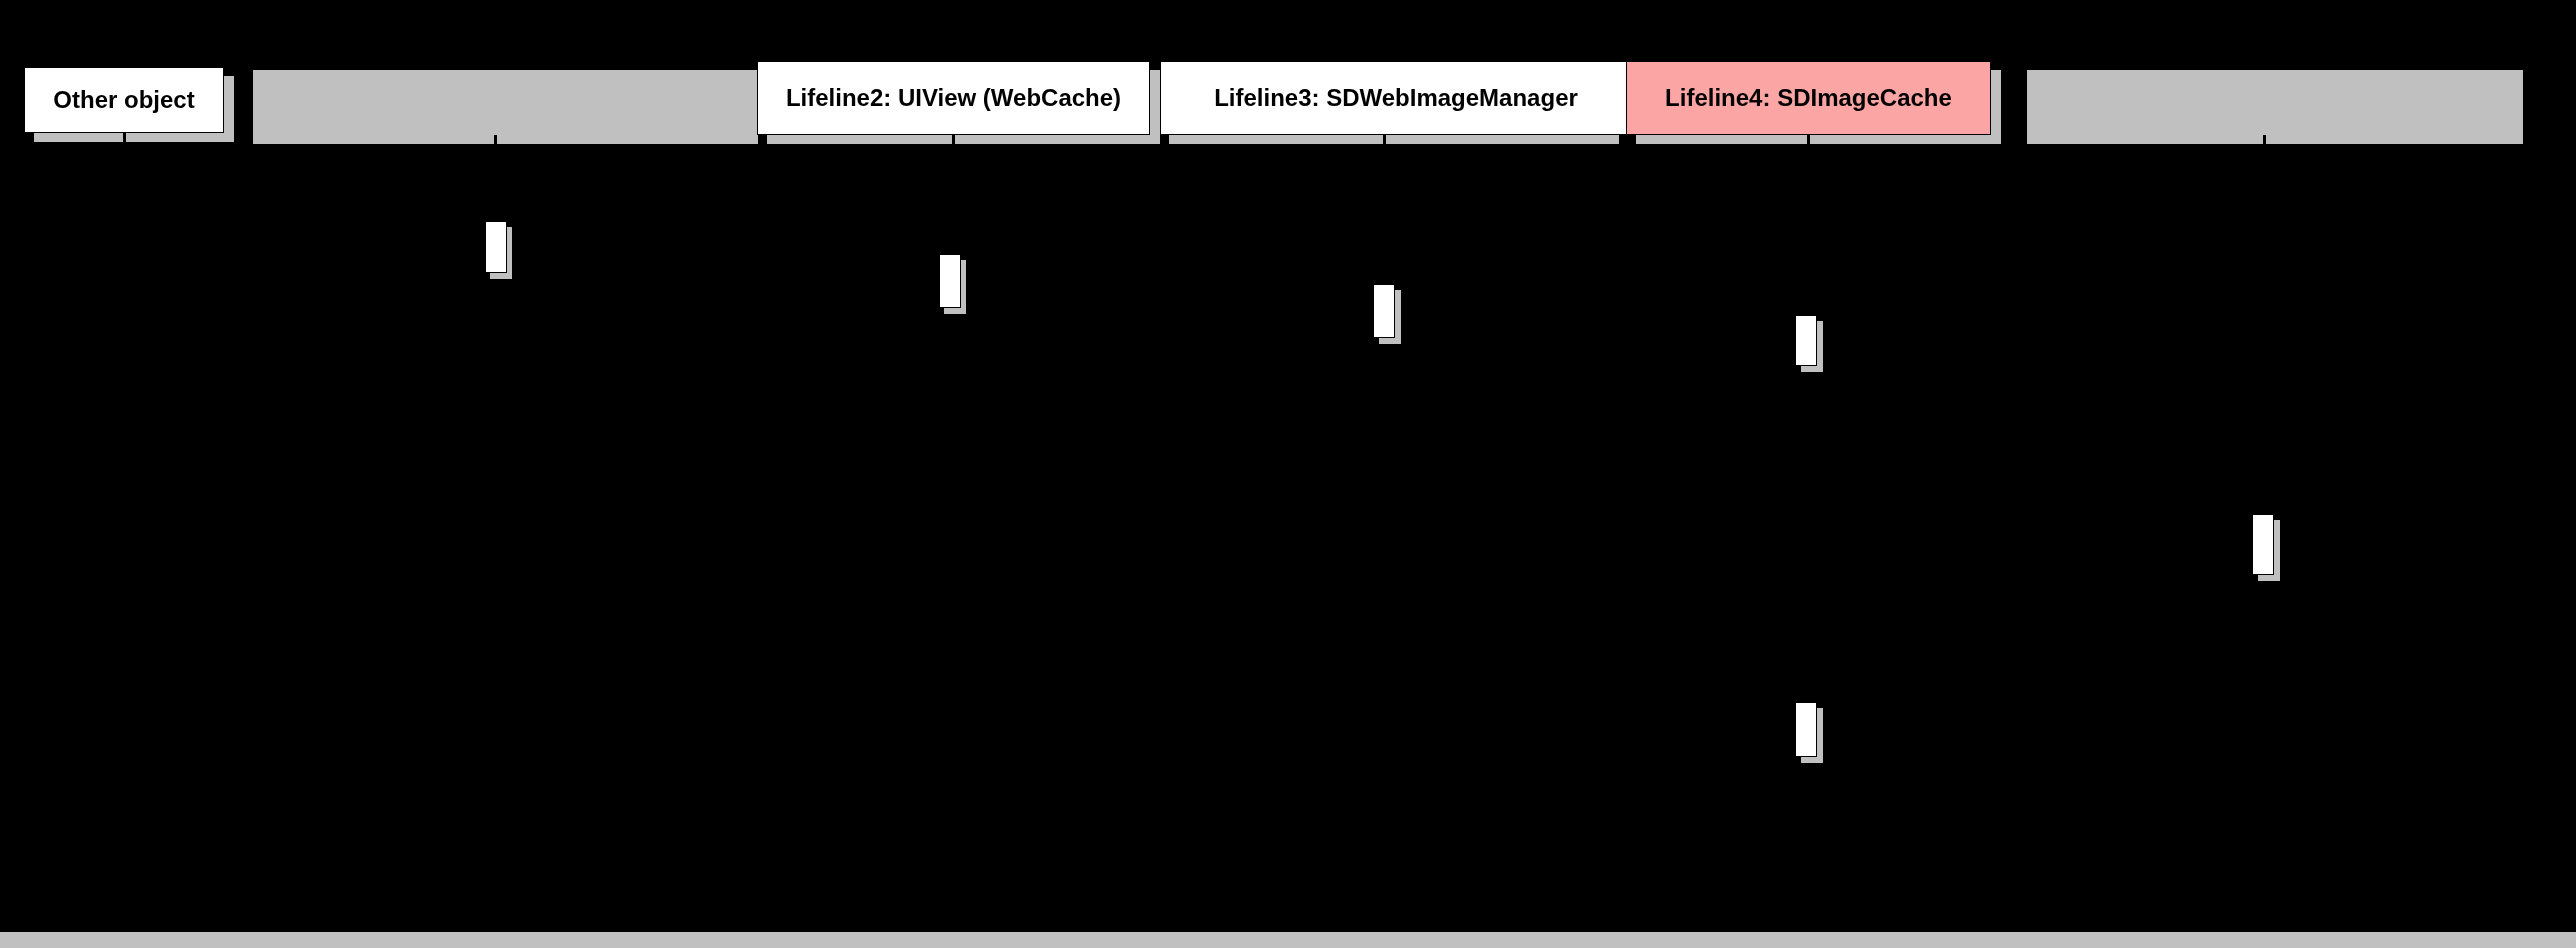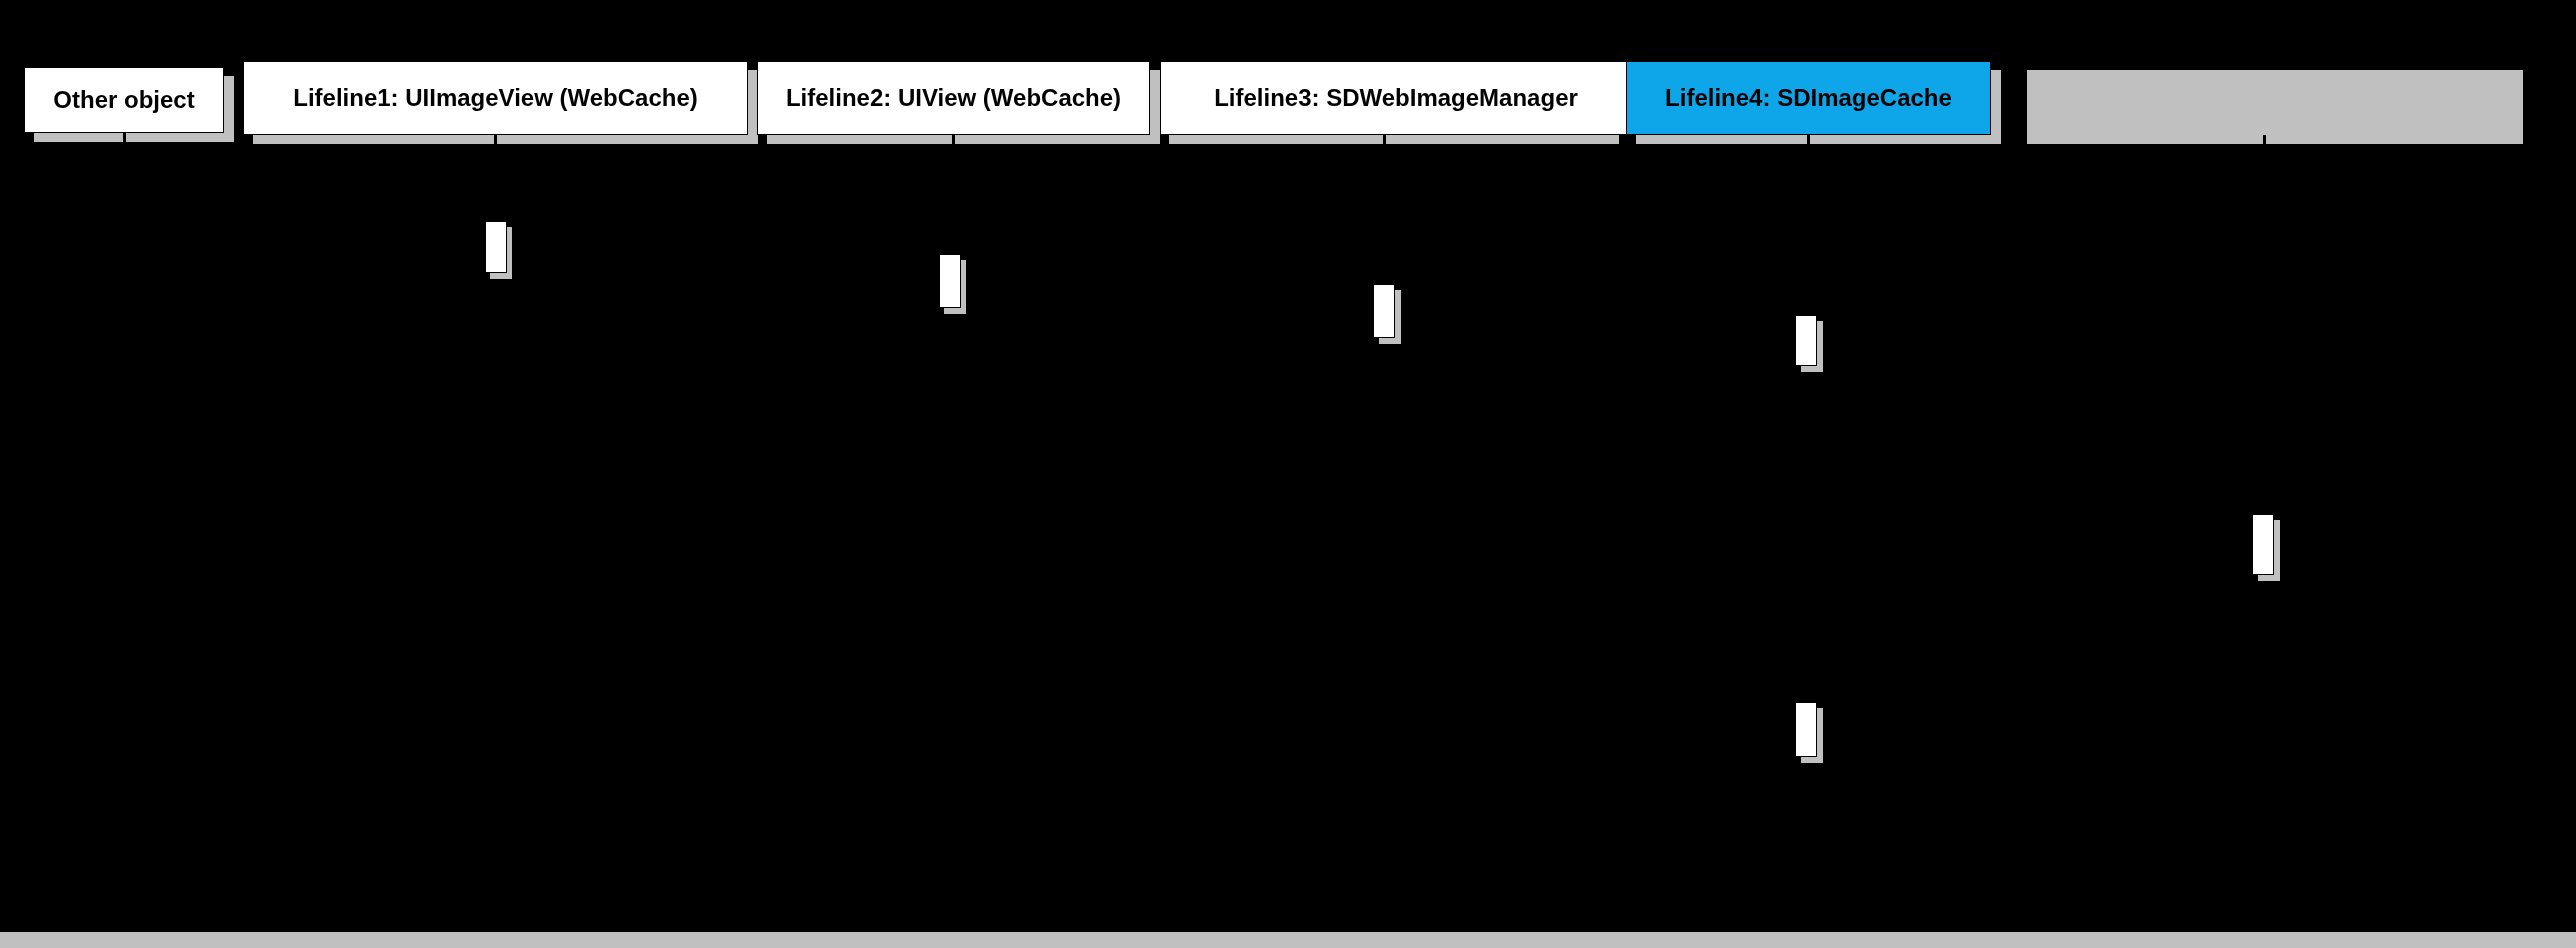--- a/index.html
+++ b/index.html
@@ -58,39 +58,36 @@
 <body style="background: rgb(0, 0, 0);">
 
 <div id="diagram">
   <div class="shadow" style="left: 34px; top: 60px; width: 200px; height: 66px; background: rgb(192, 192, 192);"></div>
   <div class="hbox" style="left: 24px; top: 51px; width: 200px; height: 66px; background: rgb(255, 255, 255); border-color: rgb(0, 0, 0);">
     <span class="hlabel">Other object</span>
   </div>
   <div class="tick" style="left: 123px; top: 117px; height: 9.7px;"></div>
 
   <div class="shadow" style="left: 253px; top: 54px; width: 505px; height: 74px; background: rgb(192, 192, 192);"></div>
-  <div class="hbox" style="left: 243px; top: 45px; width: 505px; height: 74px; background: rgb(255, 255, 255); border-color: rgb(0, 0, 0);">
-    <span class="hlabel">Lifeline1: UIImageView (WebCache)</span>
-  </div>
   <div class="tick" style="left: 494px; top: 119px; height: 9.7px;"></div>
 
   <div class="shadow" style="left: 767px; top: 54px; width: 393px; height: 74px; background: rgb(192, 192, 192);"></div>
   <div class="hbox" style="left: 757px; top: 45px; width: 393px; height: 74px; background: rgb(255, 255, 255); border-color: rgb(0, 0, 0); justify-content: center;">
     <span class="hlabel">Lifeline2: UIView (WebCache)</span>
   </div>
   <div class="tick" style="left: 952px; top: 119px; height: 9.7px;"></div>
 
   <div class="shadow" style="left: 1169px; top: 54px; width: 450px; height: 74px; background: rgb(192, 192, 192);"></div>
   <div class="hbox" style="left: 1160px; top: 45px; width: 472px; height: 74px; background: rgb(255, 255, 255); border-color: rgb(0, 0, 0);">
     <span class="hlabel">Lifeline3: SDWebImageManager</span>
   </div>
   <div class="tick" style="left: 1383px; top: 119px; height: 9.7px;"></div>
 
   <div class="shadow" style="left: 1636px; top: 54px; width: 365px; height: 74px; background: rgb(192, 192, 192);"></div>
-  <div class="hbox" style="left: 1626px; top: 45px; width: 365px; height: 74px; background: #0ea5e9; border-color: rgb(0, 0, 0);">
+  <div class="hbox" style="left: 1626px; top: 45px; width: 365px; height: 74px; background: #fca5a5; border-color: rgb(0, 0, 0);">
     <span class="hlabel">Lifeline4: SDImageCache</span>
   </div>
   <div class="tick" style="left: 1807px; top: 119px; height: 9.7px;"></div>
 
   <div class="shadow" style="left: 2027px; top: 54px; width: 496px; height: 74px; background: rgb(192, 192, 192);"></div>
   <div class="tick" style="left: 2263px; top: 119px; height: 9.7px;"></div>
 
   <div class="shadow" style="left: 490px; top: 211px; width: 22.4px; height: 52px; background: rgb(192, 192, 192);"></div>
   <div class="act" style="left: 485px; top: 205px; width: 22.4px; height: 52px; background: rgb(255, 255, 255); border-color: rgb(0, 0, 0);"></div>
 

